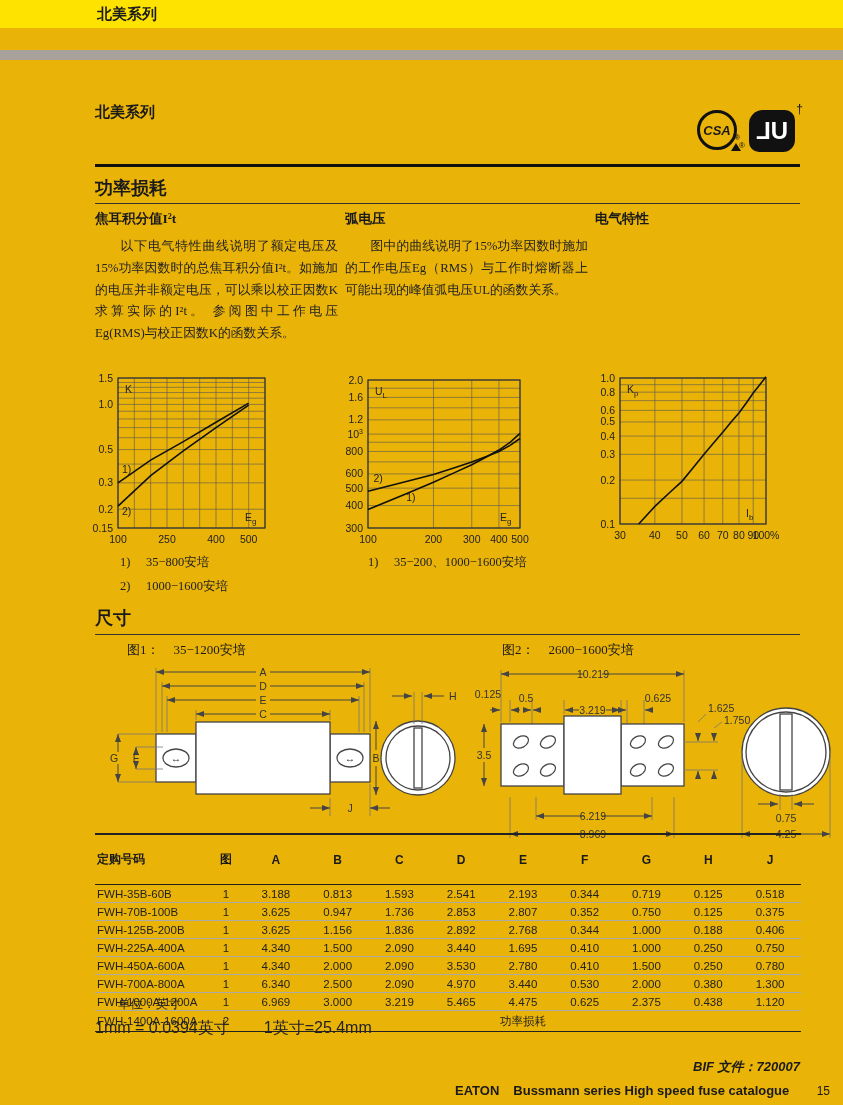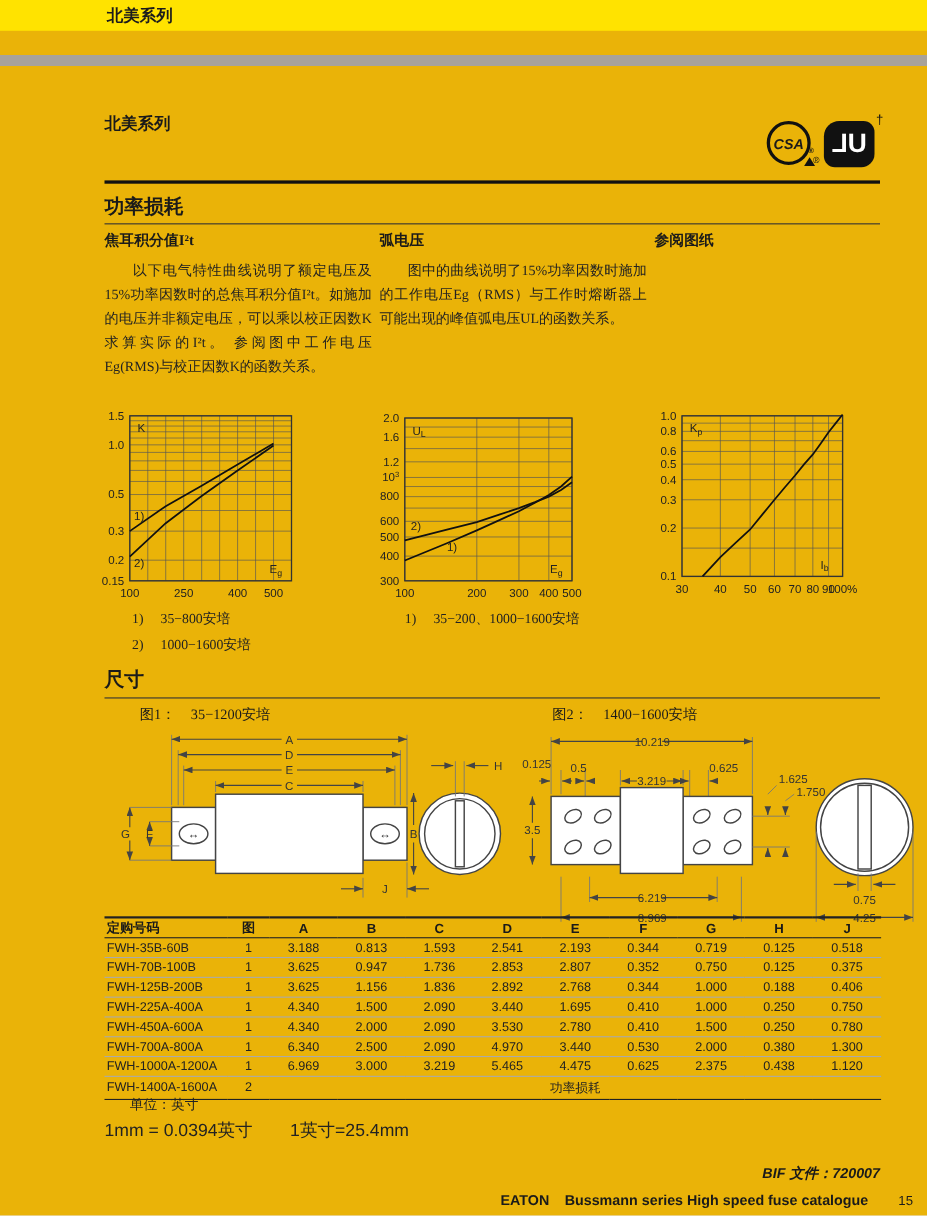--- a/index.html
+++ b/index.html
@@ -60,21 +60,21 @@
   .fig1 { left:88px; top:658px; }
   .fig2 { left:466px; top:652px; }
   svg text { font-family:"Liberation Sans","DejaVu Sans",sans-serif; }
   .dwg { stroke:#444; stroke-width:1.3; fill:#fff; }
   .dim { stroke:#444; stroke-width:1; fill:none; }
   .ext { stroke:#777; stroke-width:.8; fill:none; }
   .dtx { font-size:10.5px; fill:#333; }
 
   
   .dim-table { position:absolute; left:95px; top:833px; width:706px; border-collapse:collapse; }
-  .dim-table th { border-top:2px solid #222; border-bottom:1.5px solid #222; font-size:12px; padding:0 2px; text-align:center; }
+  .dim-table th { border-top:2px solid #222; border-bottom:1.5px solid #222; font-size:12px; padding:16px 2px; text-align:center; }
   .dim-table th:first-child { text-align:left; width:112px; }
   .dim-table th:nth-child(2) { width:38px; }
   .dim-table td { font-size:11.5px; padding:2.5px 2px; text-align:center; border-bottom:1px solid #aaa; color:#222; }
   .dim-table td:first-child { text-align:left; }
   .dim-table tr:last-child td { border-bottom:1.5px solid #222; }
   .dim-table .span-cell { text-align:center; }
 
   .note-unit { position:absolute; left:95px; top:996px; font-size:12.5px; color:#222;margin-left:23px; }
   .note-conv { position:absolute; left:95px; top:1018px; font-size:16px; color:#222; }
   .note-conv .gap { display:inline-block; width:34px; }
@@ -117,21 +117,21 @@
 
   <div class="col col-1 serif">
     <h3>焦耳积分值I²t</h3>
     <p>以下电气特性曲线说明了额定电压及15%功率因数时的总焦耳积分值I²t。如施加的电压并非额定电压，可以乘以校正因数K求算实际的I²t。 参阅图中工作电压Eg(RMS)与校正因数K的函数关系。</p>
   </div>
   <div class="col col-2 serif">
     <h3>弧电压</h3>
     <p>图中的曲线说明了15%功率因数时施加的工作电压Eg（RMS）与工作时熔断器上可能出现的峰值弧电压UL的函数关系。</p>
   </div>
   <div class="col col-3 serif">
-    <h3>参阅图纸</h3>
+    <h3>电气特性</h3>
   </div>
 
   <svg class="chart chart-1" width="205" height="182">
       <line x1="40" y1="6" x2="40" y2="156" stroke="#555" stroke-width="0.6"></line>
       <line x1="56.33333333333333" y1="6" x2="56.33333333333333" y2="156" stroke="#555" stroke-width="0.6"></line>
       <line x1="72.66666666666666" y1="6" x2="72.66666666666666" y2="156" stroke="#555" stroke-width="0.6"></line>
       <line x1="89" y1="6" x2="89" y2="156" stroke="#555" stroke-width="0.6"></line>
       <line x1="105.33333333333333" y1="6" x2="105.33333333333333" y2="156" stroke="#555" stroke-width="0.6"></line>
       <line x1="121.66666666666667" y1="6" x2="121.66666666666667" y2="156" stroke="#555" stroke-width="0.6"></line>
       <line x1="138" y1="6" x2="138" y2="156" stroke="#555" stroke-width="0.6"></line>
@@ -262,21 +262,21 @@
     <div><span class="nn">1)</span><span>35−200、1000−1600安培</span></div>
   </div>
 
   <h2 class="sec-dim-h serif">尺寸</h2>
   <div class="rule-dim"></div>
 
   <div class="fig-cap fig-cap-1 serif">
     <span class="cap-no">图1：</span><span>35−1200安培</span>
   </div>
   <div class="fig-cap fig-cap-2 serif">
-    <span class="cap-no">图2：</span><span>1400−1600安培</span>
+    <span class="cap-no">图2：</span><span>2600−1600安培</span>
   </div>
 
   <svg class="fig-svg fig1" width="380" height="172" viewBox="0 0 380 172">
     <defs>
       <marker id="ar1" orient="auto-start-reverse" markerWidth="9" markerHeight="7" refX="8" refY="3">
         <path d="M0,0 L8,3 L0,6 z" fill="#444"></path>
       </marker>
     </defs>
 
     <g class="ext">

